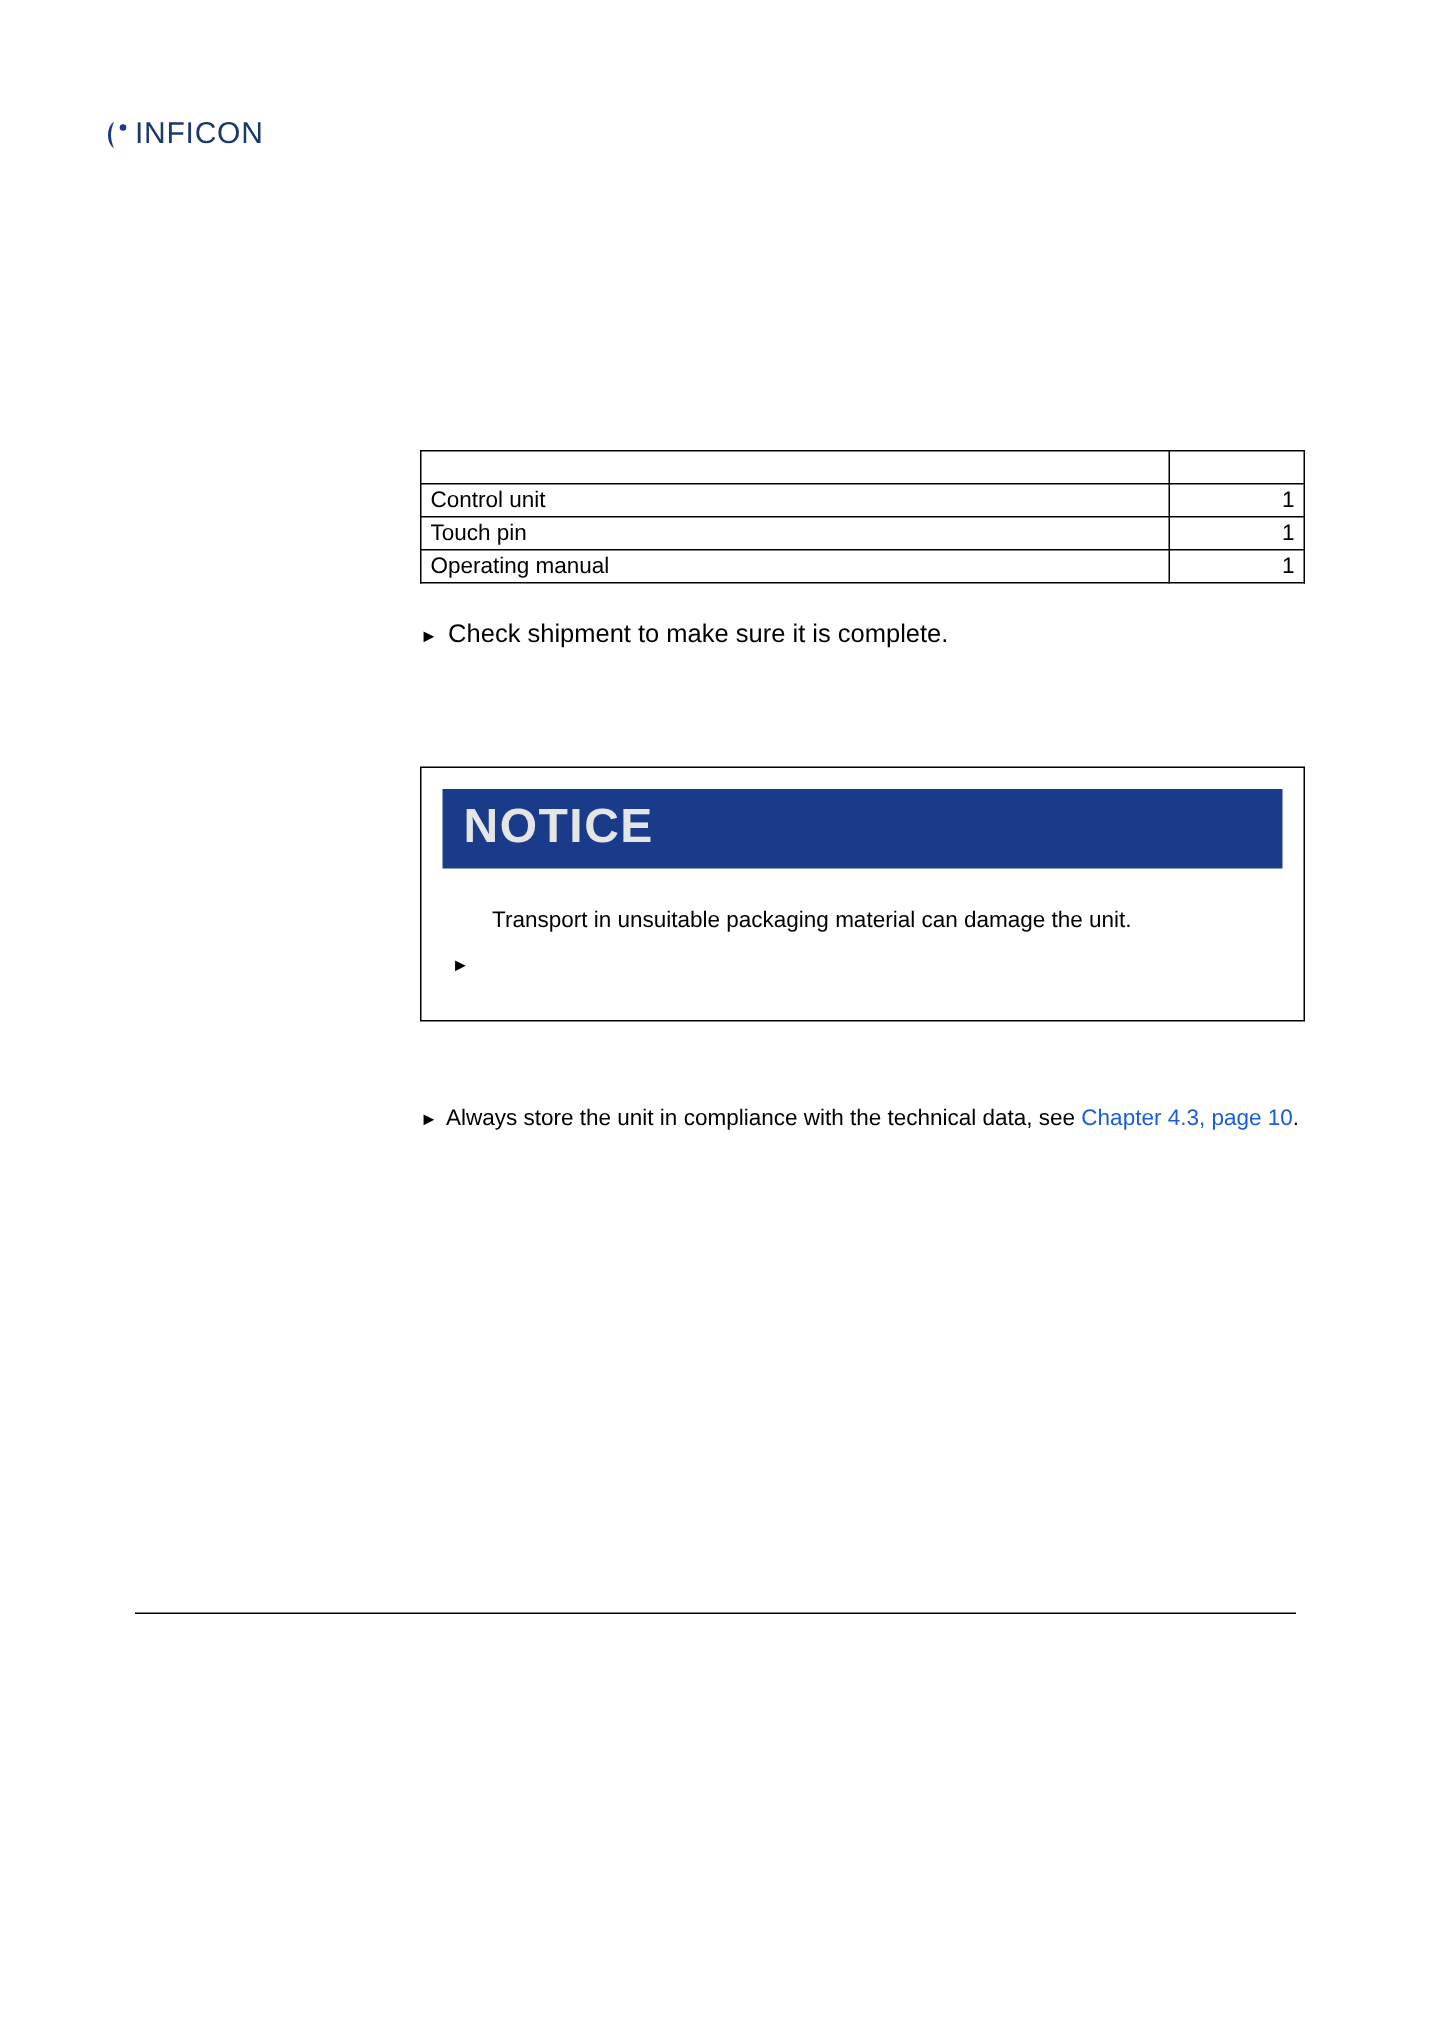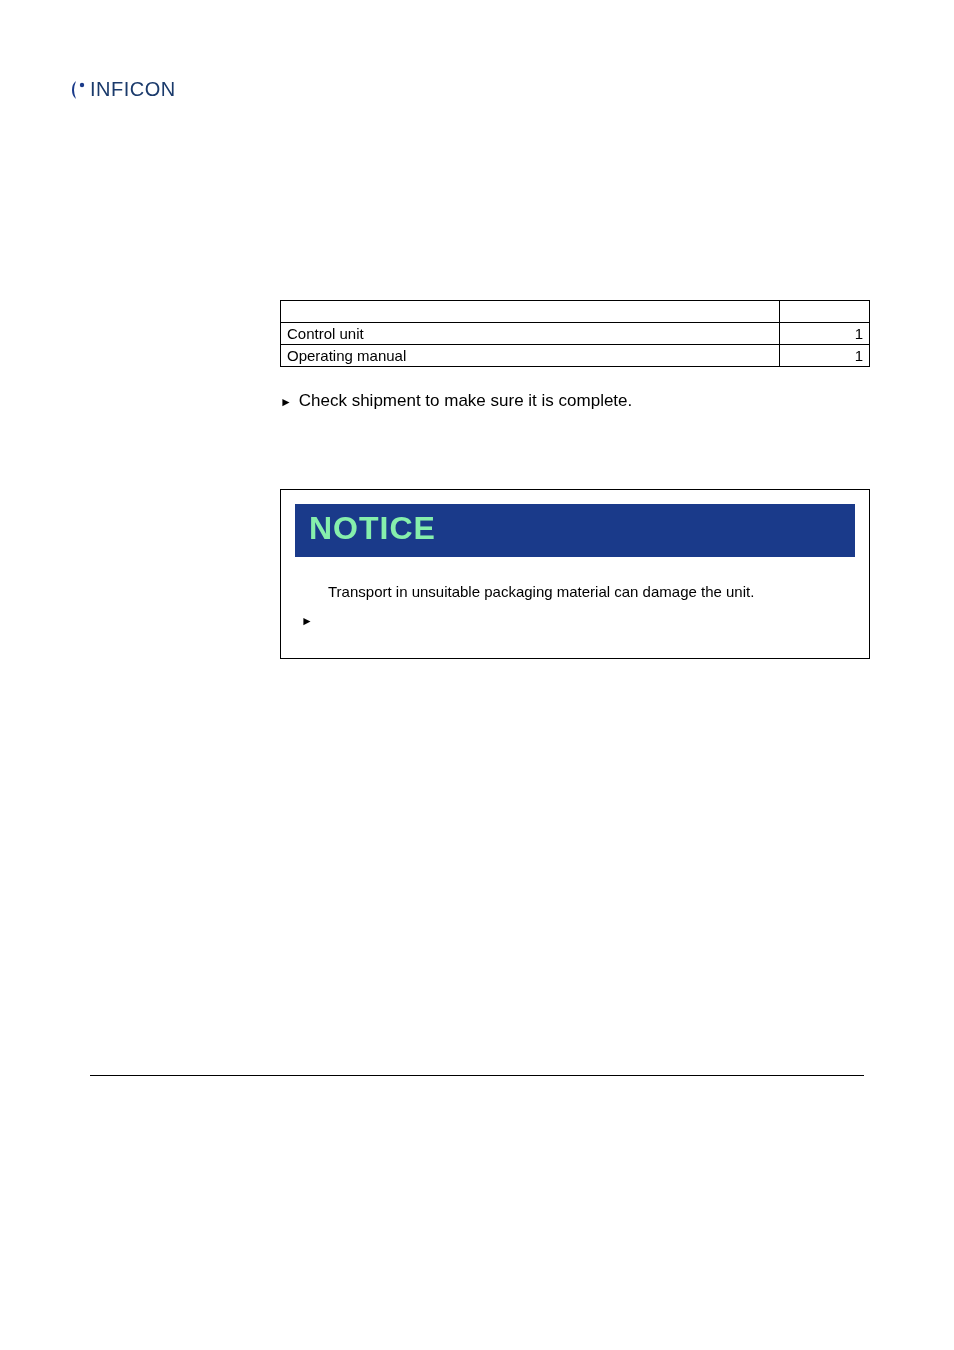--- a/index.html
+++ b/index.html
@@ -8,21 +8,21 @@
   .logo { position: absolute; top: 78px; left: 70px; display: flex; align-items: center; }
   .logo-text { font-family: Arial, sans-serif; font-size: 20px; letter-spacing: 0.5px; color: #1a3a6b; font-weight: 400; }
   .content { margin-left: 190px; margin-top: 230px; width: 590px; }
   table.shipment { width: 100%; border-collapse: collapse; margin-bottom: 24px; }
   table.shipment th, table.shipment td { border: 1px solid #000; padding: 2px 6px; font-size: 15px; font-weight: normal; text-align: left; }
   table.shipment th { border-bottom: 1px solid #000; height: 22px; }
   table.shipment td.qty { text-align: right; width: 90px; }
   .bullet-line { font-size: 17px; margin-top: 6px; }
   .bullet-line .tri { display: inline-block; width: 14px; }
   .notice-box { border: 1px solid #000; margin-top: 78px; padding: 14px 14px 18px 14px; }
-  .notice-banner { background: #1a3a8a; color: #86efac; font-size: 32px; font-weight: bold; padding: 6px 14px 10px 14px; letter-spacing: 1px; margin-bottom: 26px; }
+  .notice-banner { background: #1a3a8a; color: #e5e5e5; font-size: 32px; font-weight: bold; padding: 6px 14px 10px 14px; letter-spacing: 1px; margin-bottom: 26px; }
   .notice-body { padding: 0 6px; }
   .notice-body p { font-size: 15px; margin-bottom: 10px; margin-left: 27px; }
   .notice-body .bullet-line { margin-top: 0; margin-bottom: 10px; }
   .storage { margin-top: 54px; }
   .storage .bullet-line { font-size: 15px; line-height: 1.45; }
   .storage .link { color: #1a5fd6; }
   .footer { position: absolute; bottom: 50px; left: 90px; right: 90px; }
   .footer-line { border-top: 1px solid #000; margin-bottom: 18px; }
   .footer-text { font-size: 13px; margin-left: 60px; }
   .tri::before { content: "►"; font-size: 12px; color: #000; }
@@ -48,20 +48,24 @@
             <th></th>
             <th class="qty"></th>
           </tr>
       </thead>
       <tbody>
         <tr>
           <td>Control unit</td>
           <td class="qty">1</td>
         </tr>
         <tr>
+          <td>Touch pin</td>
+          <td class="qty">1</td>
+        </tr>
+        <tr>
           <td>Operating manual</td>
           <td class="qty">1</td>
         </tr>
       </tbody>
     </table>
 
     <div class="bullet-line">
       <span class="tri"></span>
       <span>Check shipment to make sure it is complete.</span>
     </div>
@@ -69,20 +73,26 @@
     <div class="notice-box">
       <div class="notice-banner">NOTICE</div>
       <div class="notice-body">
         <p>Transport in unsuitable packaging material can damage the unit.</p>
         <div class="bullet-line">
           <span class="tri"></span>
         </div>
       </div>
     </div>
 
+    <div class="storage">
+      <div class="bullet-line">
+        <span class="tri"></span>
+        <span>Always store the unit in compliance with the technical data, see </span><span class="link">Chapter 4.3, page 10</span><span>.</span>
+      </div>
+    </div>
 
   </div>
 
   <div class="footer">
     <div class="footer-line"></div>
   </div>
 
 </div>
 
 </body></html>

